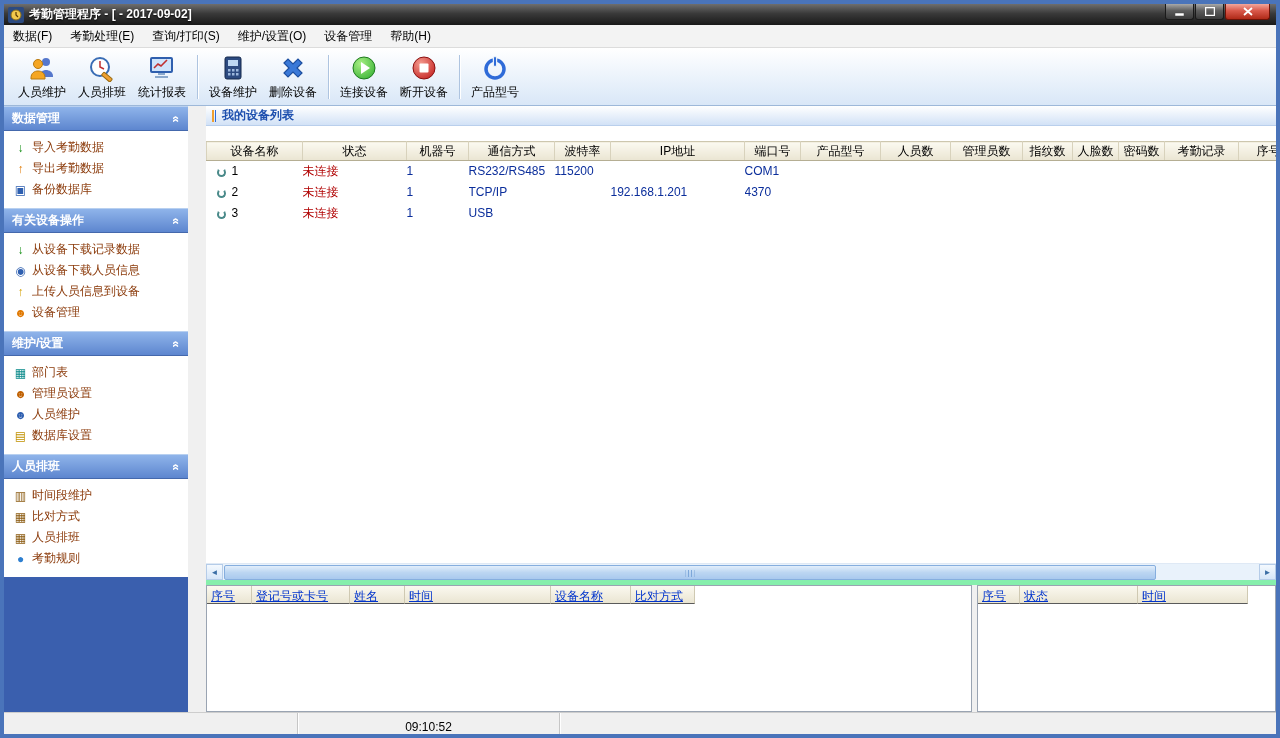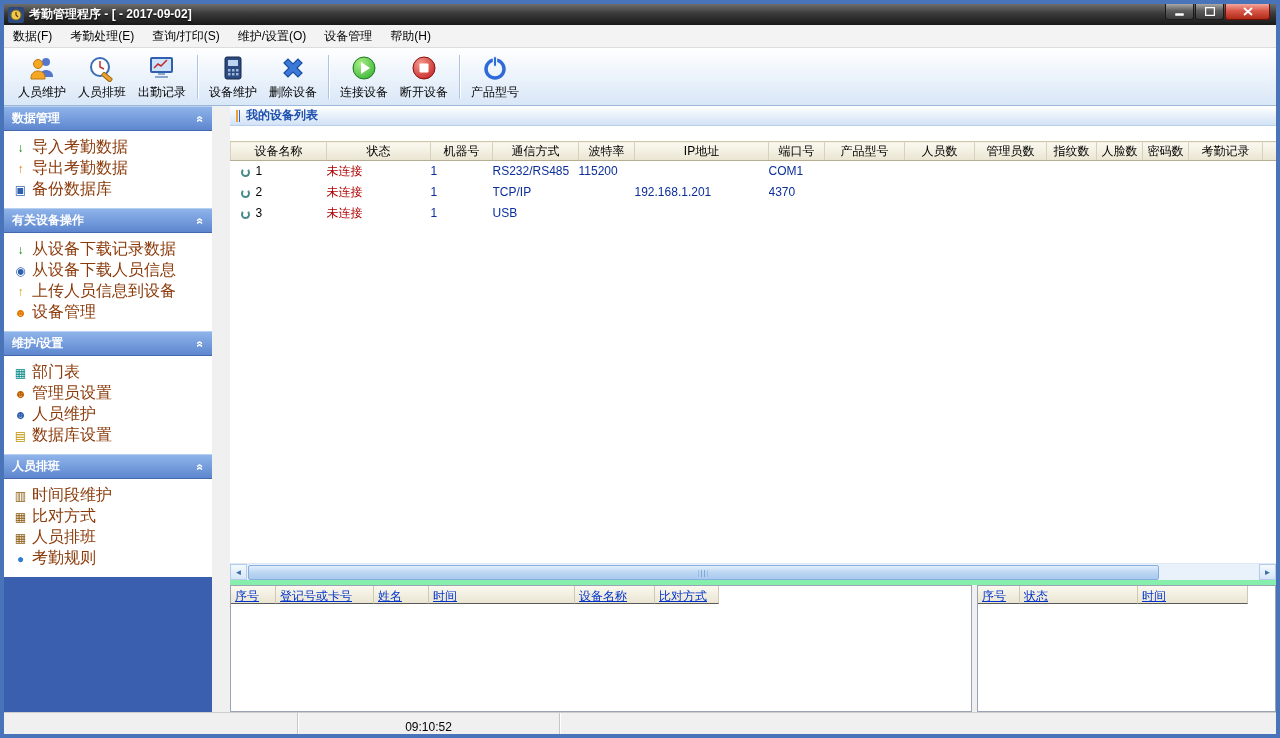--- a/index.html
+++ b/index.html
@@ -24,27 +24,27 @@
   .toolbar { height:58px; background:linear-gradient(#ffffff,#eaf2fb 55%,#d9e7f7); border-bottom:1px solid #9db8d9; display:flex; align-items:center; padding-left:8px; }
   .tool-btn { display:flex; flex-direction:column; align-items:center; justify-content:center; padding:3px 6px 2px; cursor:pointer; min-width:52px; }
   .tool-btn .tico { height:30px; display:flex; align-items:center; justify-content:center; }
   .tool-btn .tlabel { font-size:12px; color:#000; margin-top:1px; white-space:nowrap; }
   .tool-sep { width:1px; height:44px; background:#aec4e0; margin:0 5px; box-shadow:1px 0 0 #fff; }
 
   
   .client { flex:1; display:flex; min-height:0; }
 
   
-  .sidebar { width:208px; background:#3a5fae; display:flex; flex-direction:column;border-radius:18px; }
+  .sidebar { width:184px; background:#3a5fae; display:flex; flex-direction:column;border-radius:18px; }
   .side-header { height:25px; background:linear-gradient(#8fb4ea,#5d86cf); border-top:1px solid #b8d0f0; border-bottom:1px solid #44承0; border-bottom:1px solid #4468ac; color:#fff; font-size:12px; font-weight:bold; display:flex; align-items:center; padding:0 8px; cursor:pointer; }
   .side-header .chev { margin-left:auto; display:inline-block; transform:rotate(90deg); font-size:12px; font-weight:bold; }
   .side-list { background:#fff; padding:6px 0 8px; }
   .side-item { height:21px; display:flex; align-items:center; padding-left:8px; cursor:pointer; }
   .side-item .si { width:17px; text-align:center; font-size:12px; font-weight:bold; line-height:1; }
-  .side-item .si-label { font-size:16px; color:#8b3a0a; margin-left:3px; white-space:nowrap; }
+  .side-item .si-label { font-size:12px; color:#8b3a0a; margin-left:3px; white-space:nowrap; }
   .si.i-import::before{content:"↓";color:#0a8a0a;}
   .si.i-export::before{content:"↑";color:#e07800;}
   .si.i-backup::before{content:"▣";color:#2e5fb0;}
   .si.i-dlrec::before{content:"↓";color:#0a8a0a;}
   .si.i-dlper::before{content:"◉";color:#2e5fb0;}
   .si.i-upper::before{content:"↑";color:#d4a000;}
   .si.i-devmg::before{content:"☻";color:#e07800;}
   .si.i-dept::before{content:"▦";color:#0a8a8a;}
   .si.i-admin::before{content:"☻";color:#c06000;}
   .si.i-person::before{content:"☻";color:#2e5fb0;}
@@ -161,21 +161,21 @@
     </div>
     <div class="tool-btn">
       <span class="tico">
         <svg width="28" height="28" viewBox="0 0 28 28">
             <rect x="3" y="4" width="21" height="14" rx="1" fill="#cfe4fb" stroke="#2f5fae" stroke-width="2"></rect>
             <path d="M6 14l4-4 3 2 6-6" stroke="#c03030" stroke-width="1.6" fill="none"></path>
             <rect x="10" y="19" width="7" height="2" fill="#8aa8cc"></rect>
             <rect x="7" y="22" width="13" height="2" fill="#8aa8cc"></rect>
           </svg>
       </span>
-      <span class="tlabel">出勤记录</span>
+      <span class="tlabel">统计报表</span>
     </div>
     <div class="tool-sep"></div>
     <div class="tool-btn">
       <span class="tico">
         <svg width="28" height="28" viewBox="0 0 28 28">
             <rect x="6" y="3" width="16" height="22" rx="2" fill="#2c4a80" stroke="#15294d"></rect>
             <rect x="9" y="6" width="10" height="6" fill="#bcd6f2"></rect>
             <g fill="#9db8dd">
               <rect x="9" y="15" width="2.5" height="2.5"></rect>
               <rect x="13" y="15" width="2.5" height="2.5"></rect>

